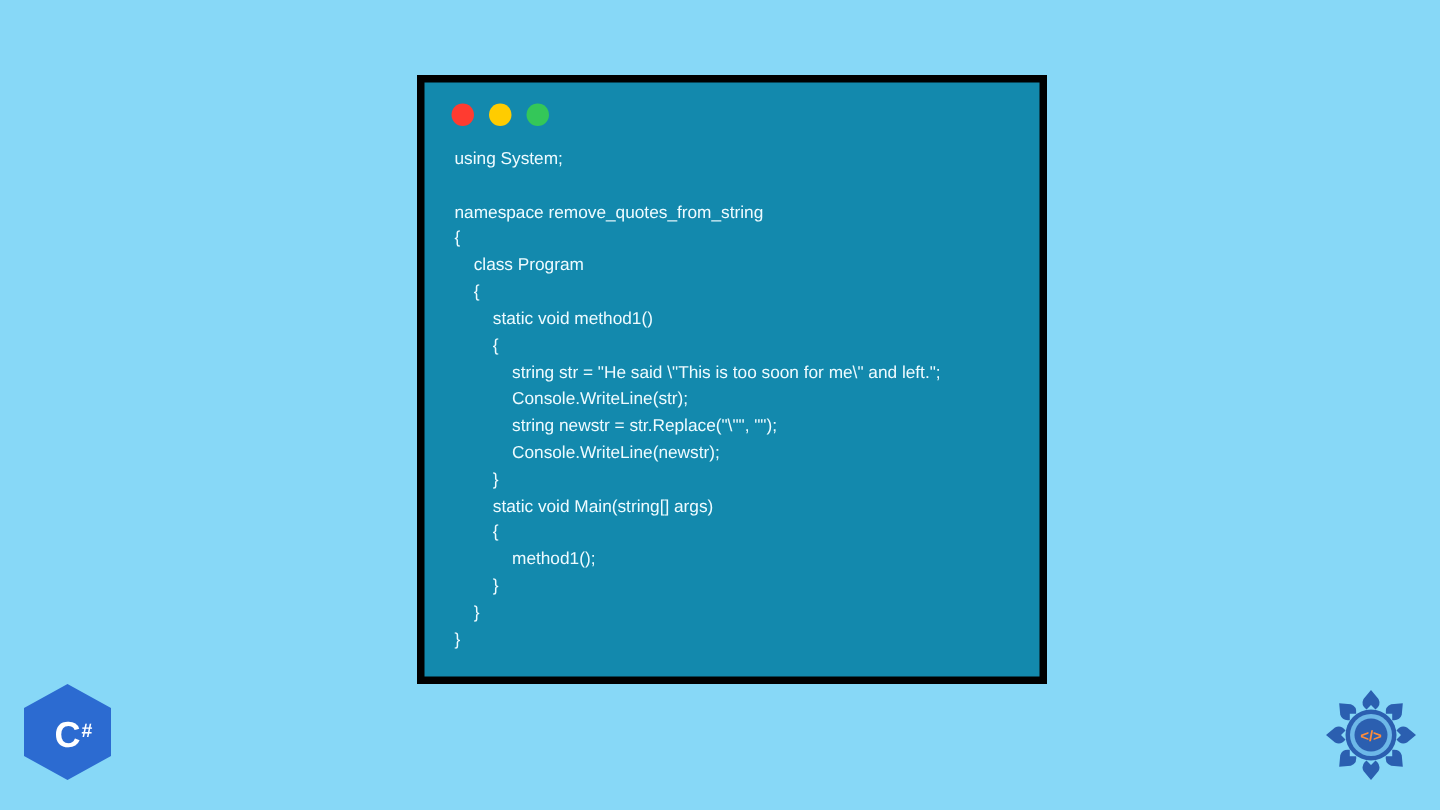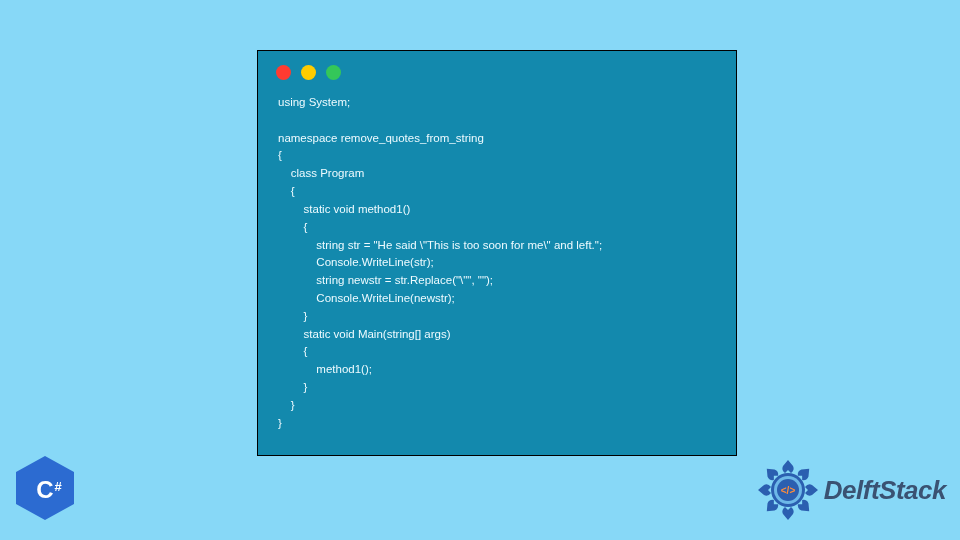--- a/index.html
+++ b/index.html
@@ -6,26 +6,26 @@
     body {
       width: 960px;
       height: 540px;
       background: #87d8f7;
       position: relative;
       font-family: -apple-system, BlinkMacSystemFont, "Segoe UI", Arial, sans-serif;
       overflow: hidden;
     }
     .code-window {
       position: absolute;
-      left: 257px;
+      left: 278px;
       top: 50px;
-      width: 480px;
+      width: 420px;
       height: 406px;
       background: #1389ad;
-      border: 1px solid #000000;
+      border: 5px solid #000000;
     }
     .window-controls {
       display: flex;
       gap: 10px;
       padding: 14px 18px 8px 18px;
     }
     .dot {
       width: 15px;
       height: 15px;
       border-radius: 50%;
@@ -121,14 +121,13 @@
           <path d="M0,-30 L5,-24 Q7,-20 3,-17 L0,-20 L-3,-17 Q-7,-20 -5,-24 Z" transform="rotate(270)"></path>
           <path d="M0,-30 L5,-24 Q7,-20 3,-17 L0,-20 L-3,-17 Q-7,-20 -5,-24 Z" transform="rotate(315)"></path>
         </g>
         <circle r="17" fill="#2b5fb0"></circle>
         <circle r="14" fill="#6db8e8"></circle>
         <circle r="11" fill="#2b5fb0"></circle>
         <text x="0" y="4" text-anchor="middle" font-size="10" font-weight="700" fill="#ff8c3a" font-family="Arial">&lt;/&gt;</text>
       </g>
     </svg>
   </div>
-  <span class="delft-text">DelftStack</span>
 </div>
 
 </body></html>

